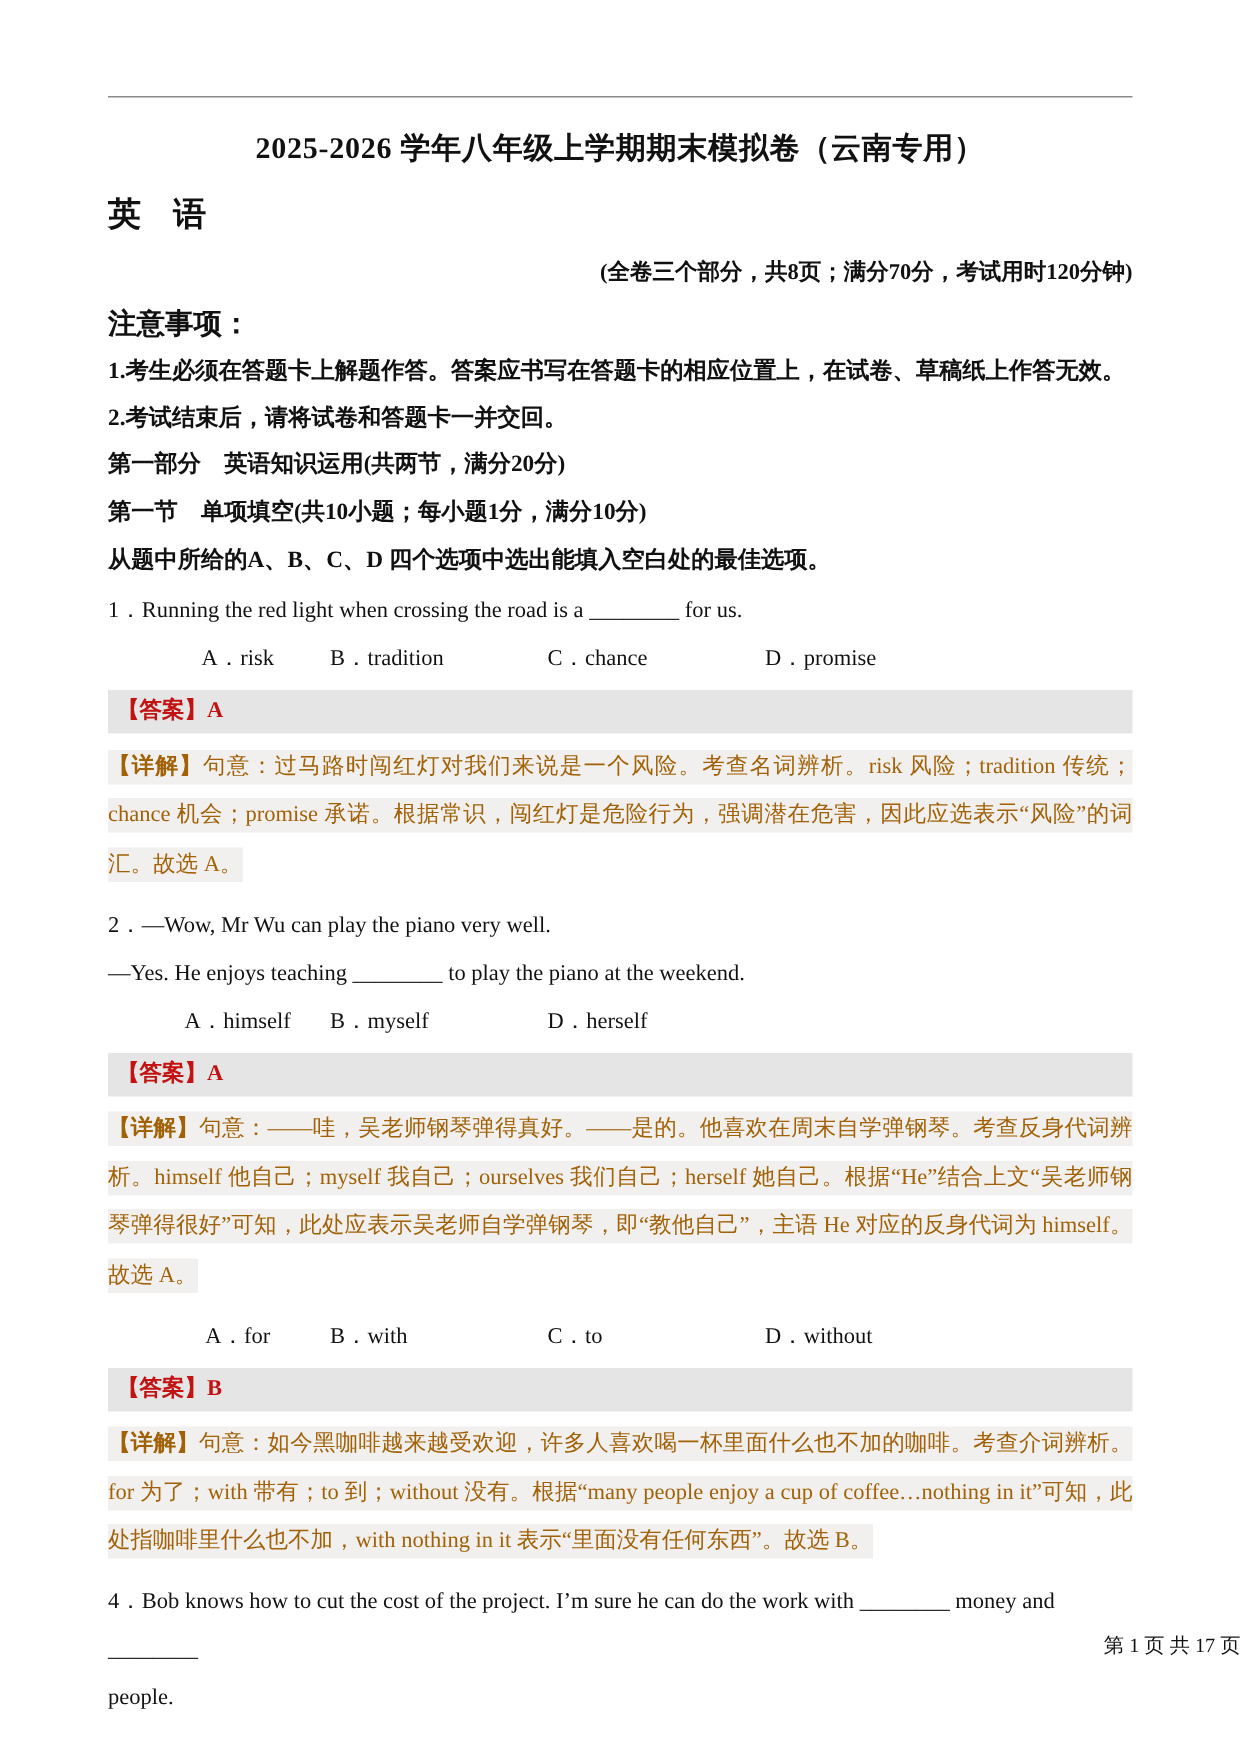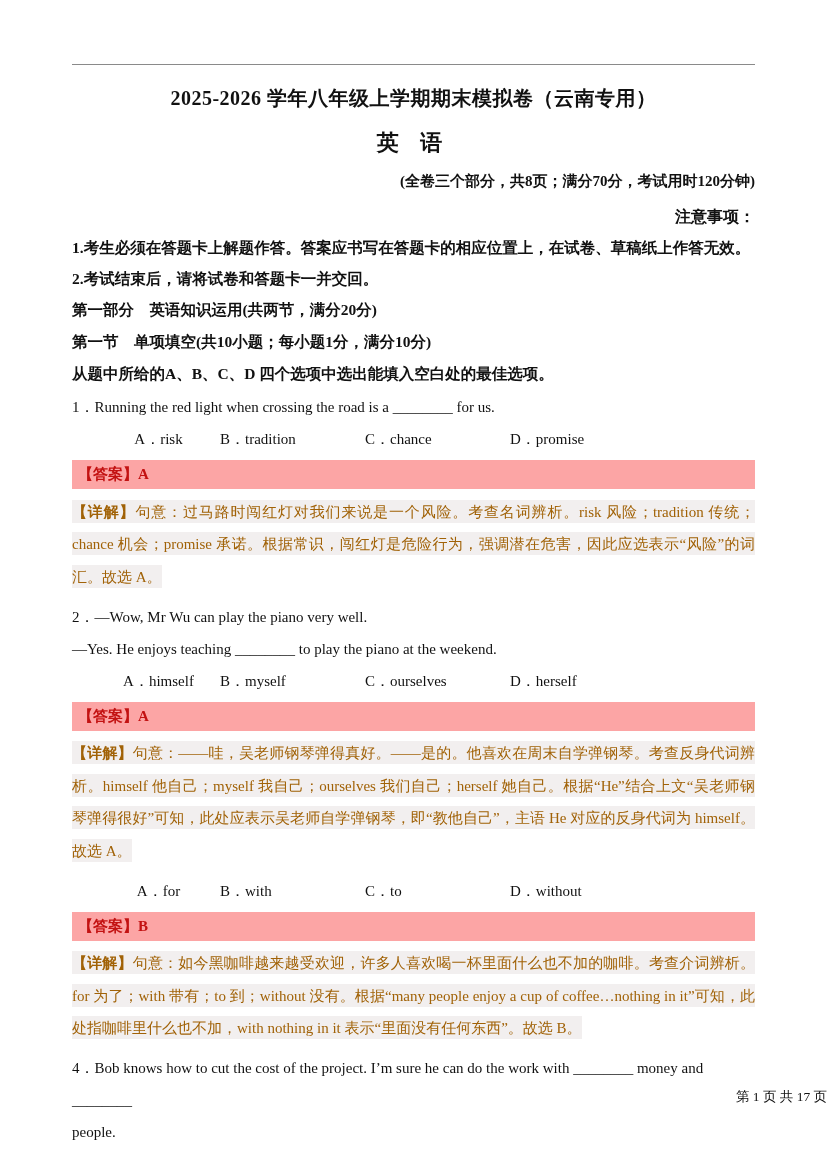--- a/index.html
+++ b/index.html
@@ -6,38 +6,38 @@
   html, body { background: #ffffff; }
   body {
     width: 827px; height: 1169px; margin: 0 auto;
     font-family: "Liberation Serif", "DejaVu Serif", serif;
     color: #111;
   }
   .page { position: relative; width: 827px; height: 1164px; padding: 64px 72px 0 72px; overflow: hidden; }
   .rule { border-top: 1.5px solid #8a8a8a; height: 0; margin-bottom: 20px; }
 
   .title { text-align: center; font-size: 20px; font-weight: bold; margin: 18px 0 6px; letter-spacing: 0.5px; }
-  .subject { text-align: center; font-size: 22px; font-weight: bold; letter-spacing: 8px; margin: 16px 0 8px; }
+  .subject { text-align: left; font-size: 22px; font-weight: bold; letter-spacing: 8px; margin: 16px 0 8px; }
   .meta { text-align: right; font-size: 15px; font-weight: bold; margin: 14px 0 10px; }
-  .notice-heading { font-weight: bold; font-size: 16px; line-height: 31px; margin-top: 4px; text-align: right; }
+  .notice-heading { font-weight: bold; font-size: 19px; line-height: 31px; margin-top: 4px; }
   .notice-item { font-weight: bold; font-size: 15.5px; line-height: 31px; }
   .section-heading { font-weight: bold; font-size: 15.5px; line-height: 32px; }
   .instruction { font-weight: bold; font-size: 15.5px; line-height: 31px; }
 
   .question { margin-top: 2px; }
   .stem { font-size: 15px; line-height: 32px; }
   .stem-cont { font-size: 15px; line-height: 32px; }
   .options { display: flex; padding-left: 25px; font-size: 15px; line-height: 32px; }
   .options .opt-a { width: 123px; text-align: center; }
   .options .opt-b { width: 145px; }
   .options .opt-c { width: 145px; }
   .options .opt-d { flex: 1; }
 
   .answer {
-    background: #fca5a5; color: #c31212; font-weight: bold;
+    background: #e5e5e5; color: #c31212; font-weight: bold;
     font-size: 15px; line-height: 23px; padding: 3px 6px;
     margin: 5px 0 6px;
   }
   .analysis {
     color: #a16207; font-size: 15px; line-height: 32.5px;
     text-align: justify; margin: 2px 0 8px;
   }
   .analysis .hl {
     background: #f2efef; padding: 3.5px 0;
     -webkit-box-decoration-break: clone; box-decoration-break: clone;
@@ -78,21 +78,20 @@
     <div class="answer">【答案】A</div>
     <p class="analysis"><span class="hl"><span class="lbl">【详解】</span><span>句意：过马路时闯红灯对我们来说是一个风险。考查名词辨析。risk 风险；tradition 传统；chance 机会；promise 承诺。根据常识，闯红灯是危险行为，强调潜在危害，因此应选表示“风险”的词汇。故选 A。</span></span></p>
   </div>
 
   <div class="question">
     <p class="stem">2．—Wow, Mr Wu can play the piano very well.</p>
     <p class="stem-cont">—Yes. He enjoys teaching ________ to play the piano at the weekend.</p>
     <div class="options">
       <span class="opt-a">A．himself</span>
       <span class="opt-b">B．myself</span>
-      <span class="opt-c">C．ourselves</span>
       <span class="opt-d">D．herself</span>
     </div>
     <div class="answer">【答案】A</div>
     <p class="analysis"><span class="hl"><span class="lbl">【详解】</span><span>句意：——哇，吴老师钢琴弹得真好。——是的。他喜欢在周末自学弹钢琴。考查反身代词辨析。himself 他自己；myself 我自己；ourselves 我们自己；herself 她自己。根据“He”结合上文“吴老师钢琴弹得很好”可知，此处应表示吴老师自学弹钢琴，即“教他自己”，主语 He 对应的反身代词为 himself。故选 A。</span></span></p>
   </div>
 
   <div class="question">
     <div class="options">
       <span class="opt-a">A．for</span>
       <span class="opt-b">B．with</span>

